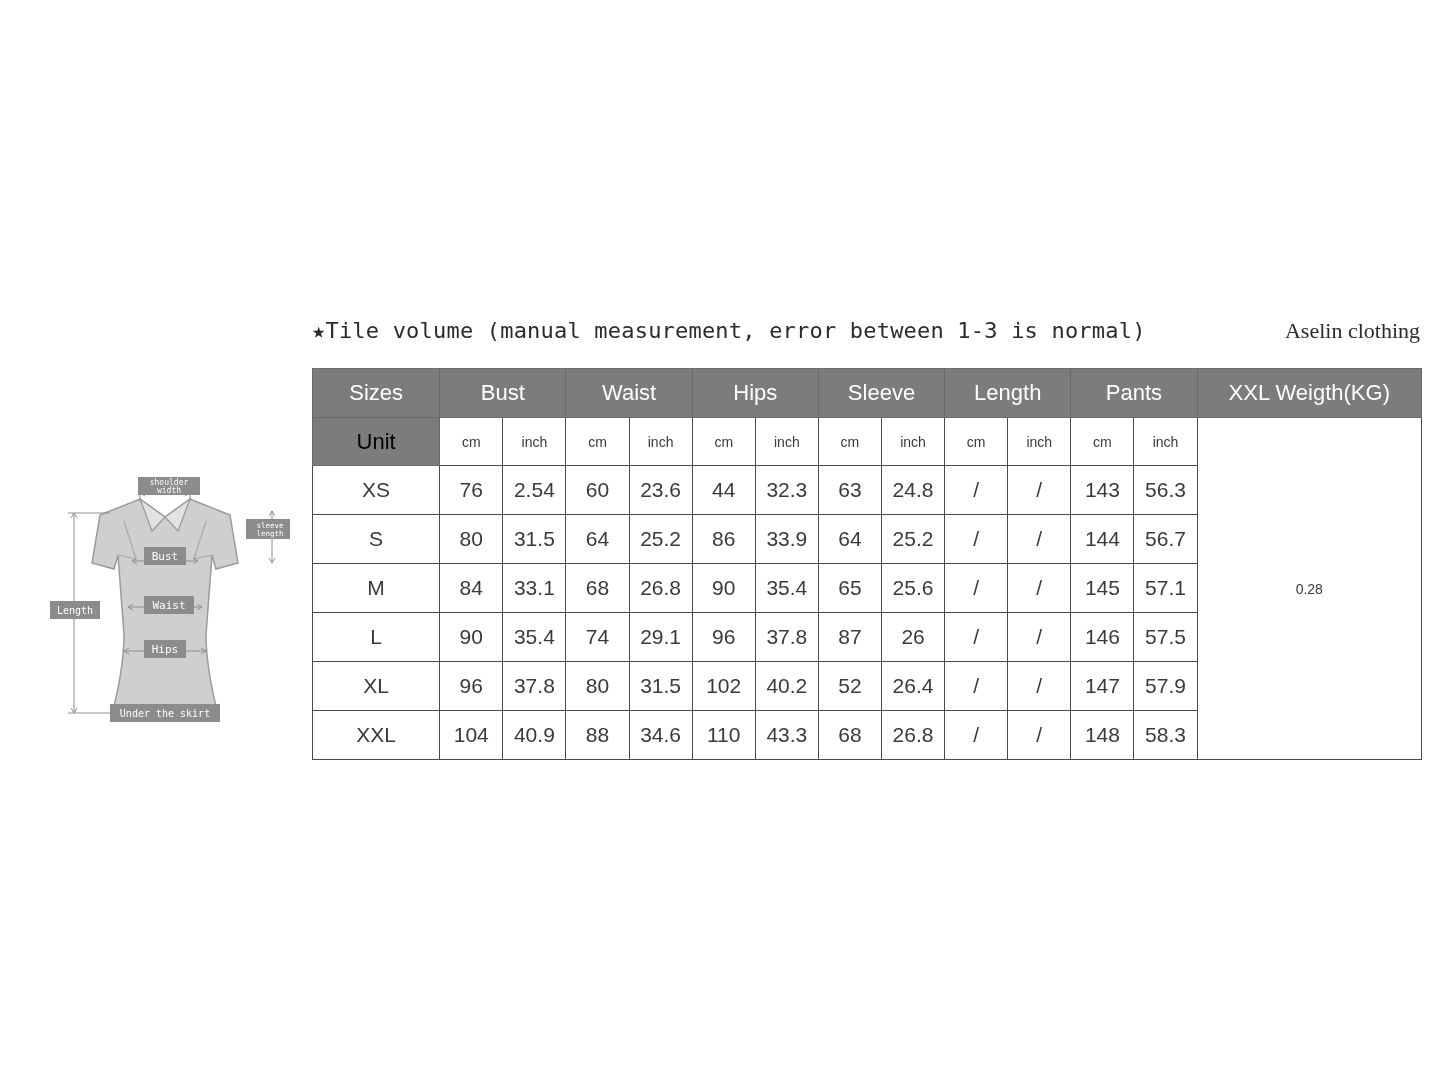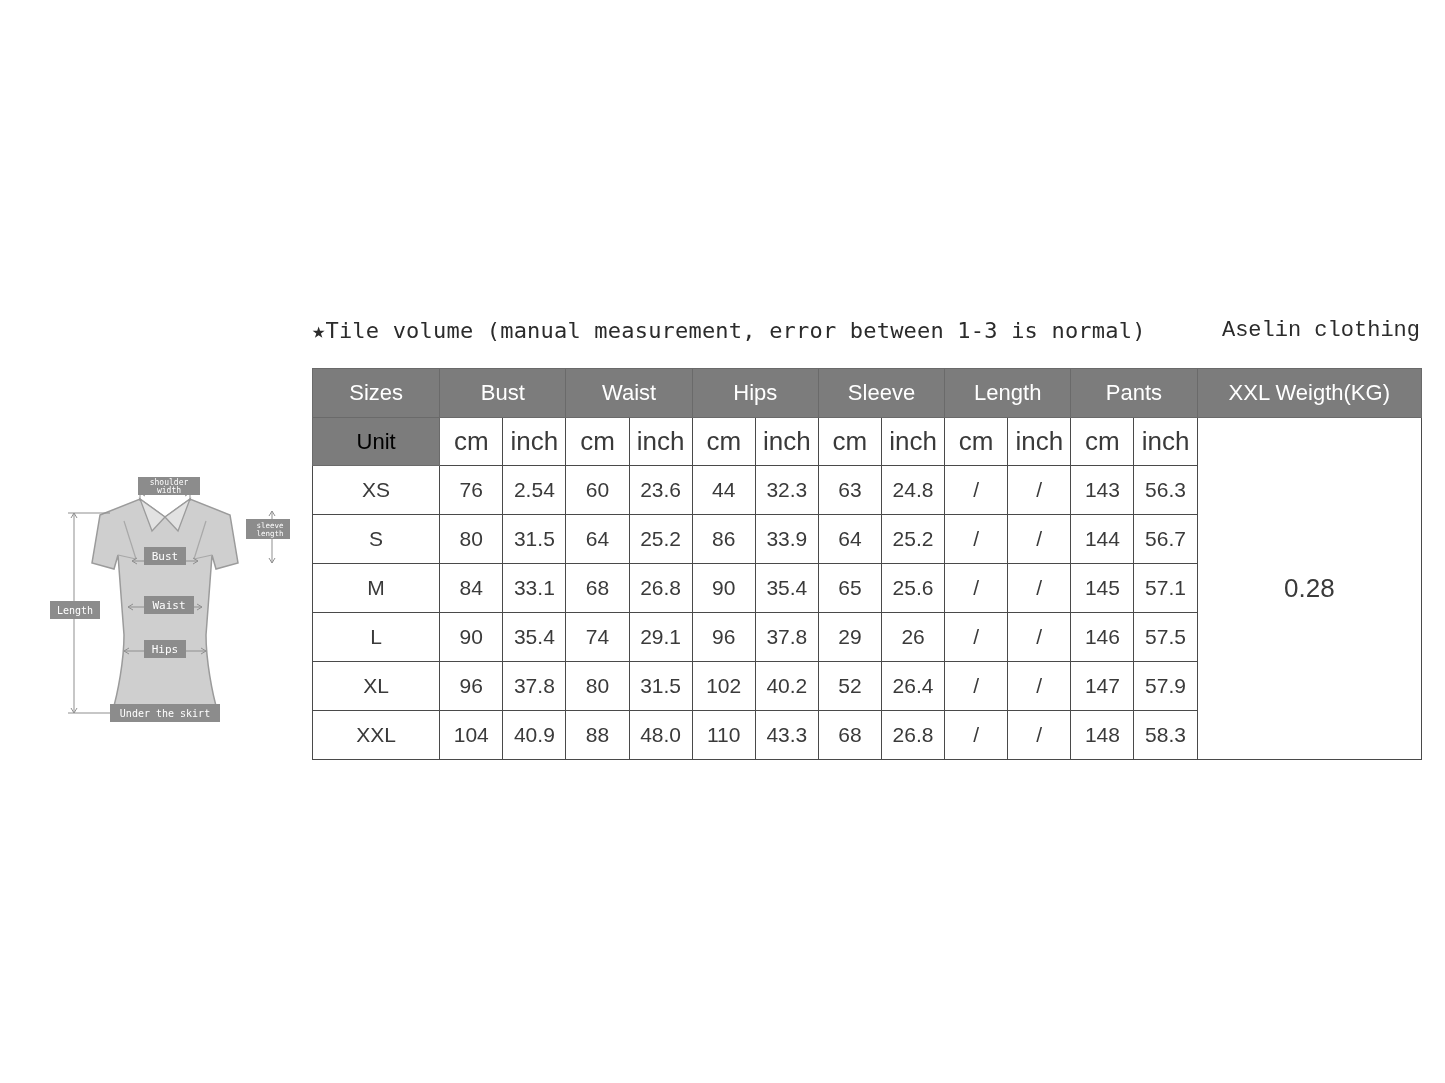--- a/index.html
+++ b/index.html
@@ -33,21 +33,21 @@
     align-items: flex-start;
   }
   .title-main {
     font-family: "DejaVu Sans Mono", monospace;
     font-size: 22px;
     color: #2b2b2b;
     letter-spacing: 0.2px;
     white-space: nowrap;
   }
   .title-brand {
-    font-family: Liberation Mono, monospace;
+    font-family: Liberation Serif, serif;
     font-size: 22px;
     color: #2b2b2b;
     white-space: nowrap;
     padding-right: 2px;
   }
 
   
   .table-wrap {
     position: absolute;
     left: 312px;
@@ -78,21 +78,21 @@
     height: 48px;
     border: 1px solid #6a6a6a;
   }
   tr.unit-row td.unit-label {
     background: #7c7c7c;
     color: #000000;
     font-size: 22px;
     border: 1px solid #6a6a6a;
   }
   tr.unit-row td {
-    font-size: 26px;
+    font-size: 14px;
     height: 47px;
   }
   td.weight-cell {
     font-size: 22px;
     color: #3a3a3a;
     margin-top: 8px;
   }
   td.size-name {
     font-size: 21px;
   }
@@ -296,21 +296,21 @@
           <td>57.1</td>
         </tr>
         <tr>
           <td class="size-name">L</td>
           <td>90</td>
           <td>35.4</td>
           <td>74</td>
           <td>29.1</td>
           <td>96</td>
           <td>37.8</td>
-          <td>29</td>
+          <td>87</td>
           <td>26</td>
           <td>/</td>
           <td>/</td>
           <td>146</td>
           <td>57.5</td>
         </tr>
         <tr>
           <td class="size-name">XL</td>
           <td>96</td>
           <td>37.8</td>
@@ -323,21 +323,21 @@
           <td>/</td>
           <td>/</td>
           <td>147</td>
           <td>57.9</td>
         </tr>
         <tr>
           <td class="size-name">XXL</td>
           <td>104</td>
           <td>40.9</td>
           <td>88</td>
-          <td>48.0</td>
+          <td>34.6</td>
           <td>110</td>
           <td>43.3</td>
           <td>68</td>
           <td>26.8</td>
           <td>/</td>
           <td>/</td>
           <td>148</td>
           <td>58.3</td>
         </tr>
       </tbody>

